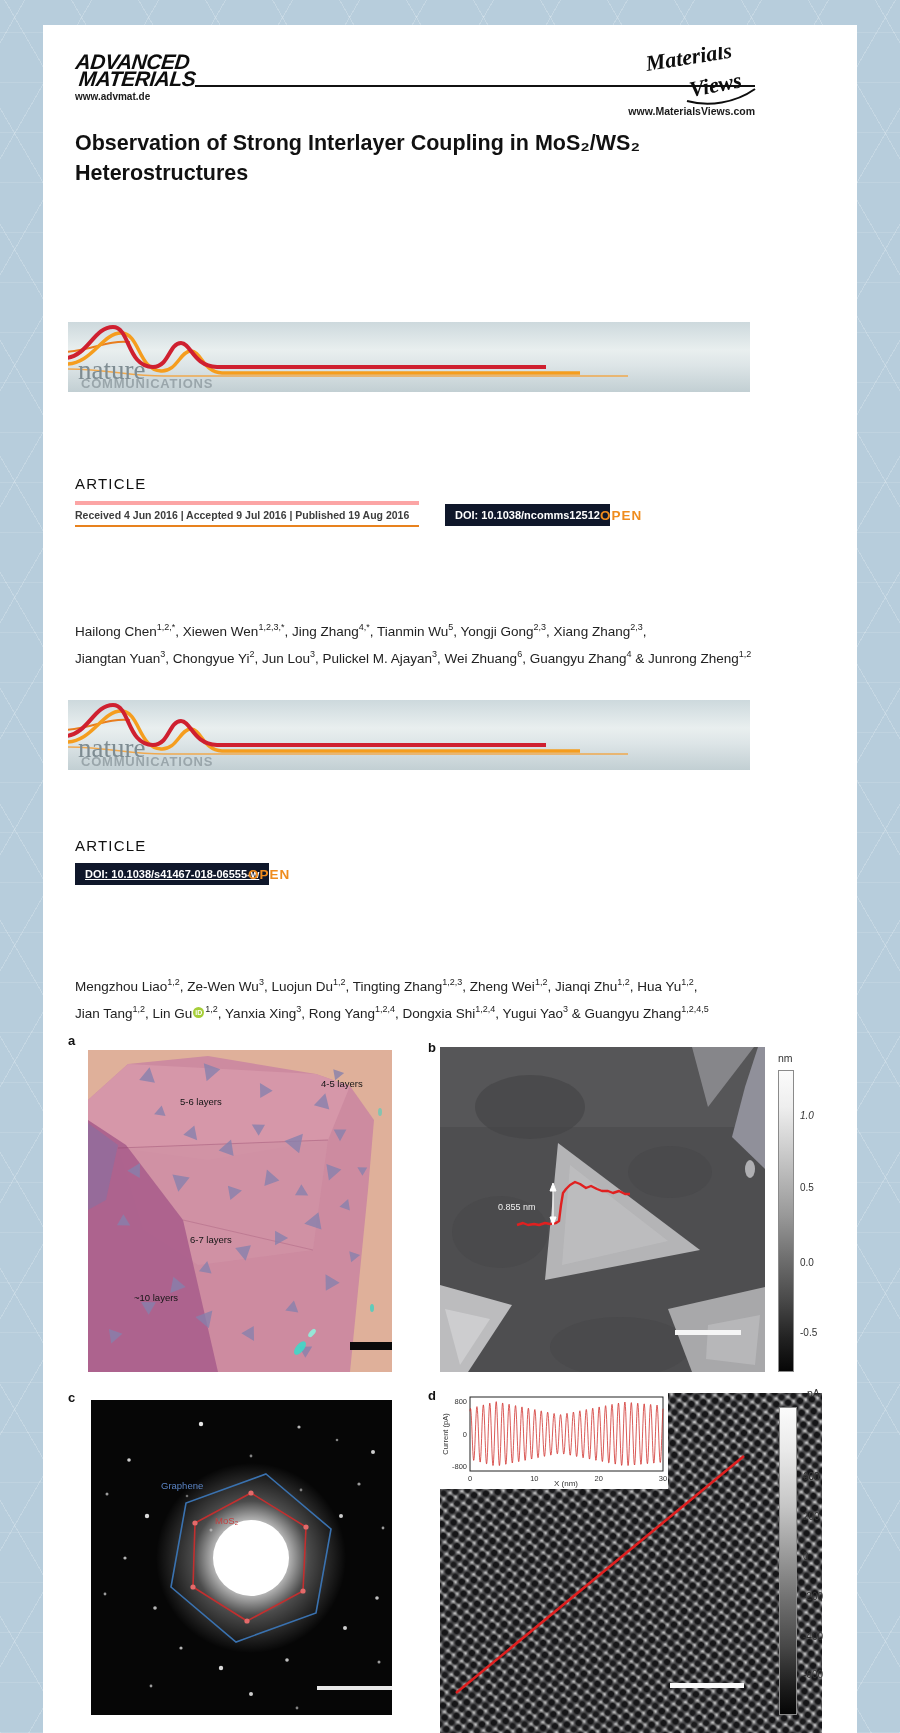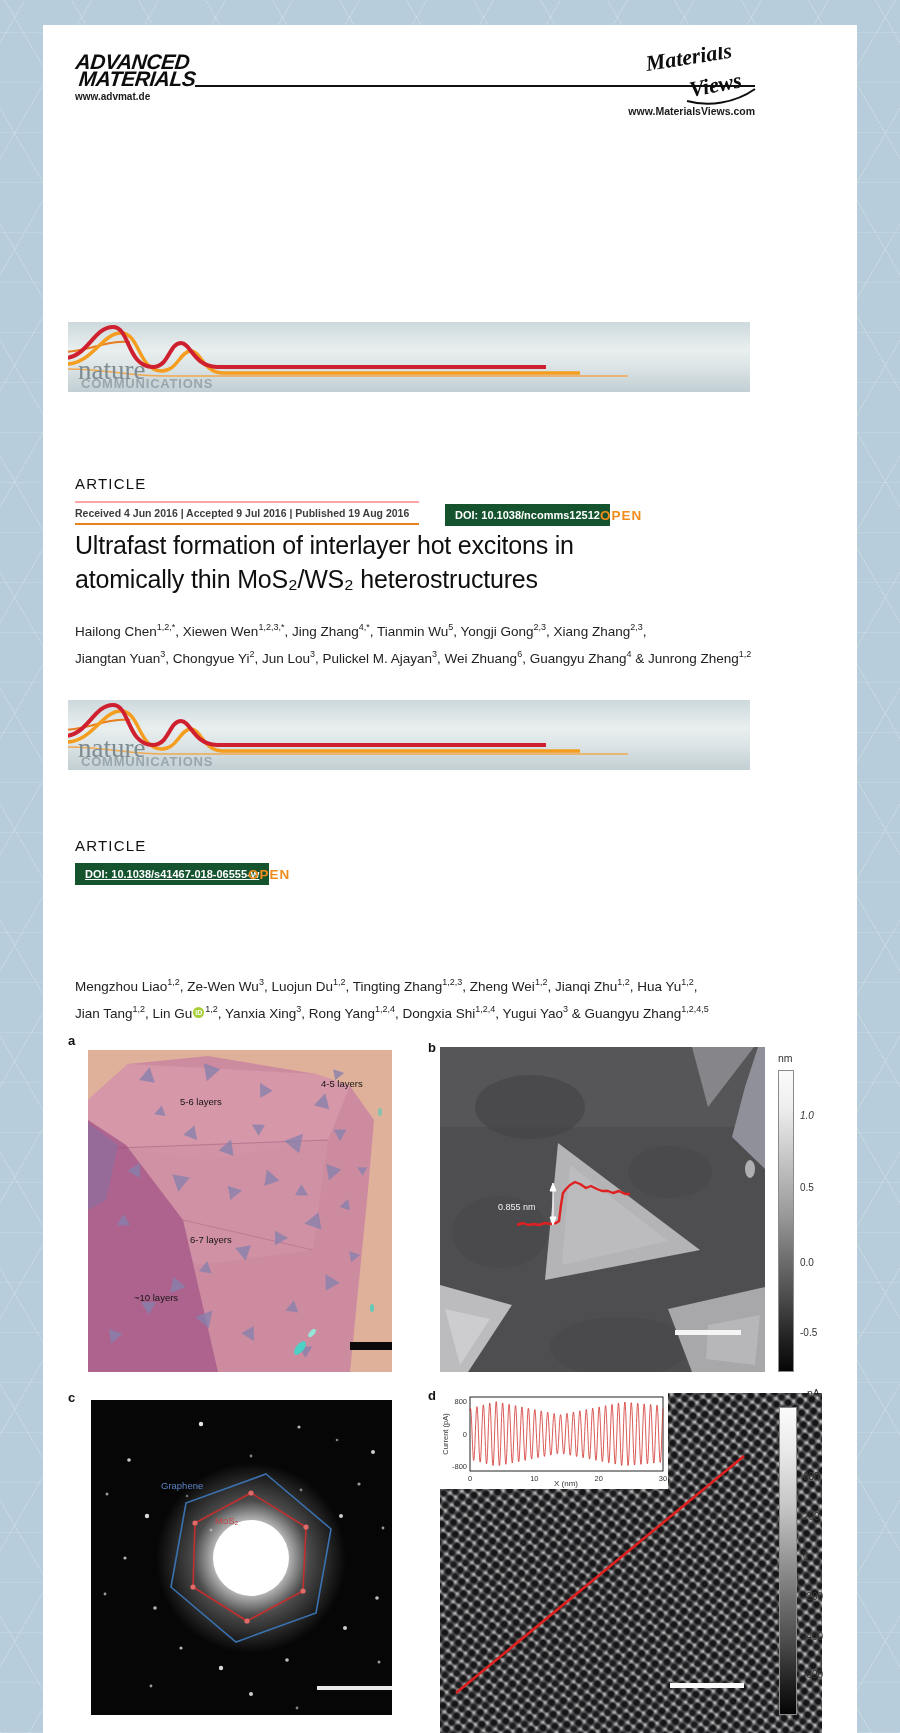--- a/index.html
+++ b/index.html
@@ -29,22 +29,22 @@
 
   
   .banner{width:682px;height:70px;background:linear-gradient(180deg,#cdd9dd 0%,#e9efef 40%,#dde5e7 62%,#c2cfd3 100%);overflow:hidden;}
   .banner svg{position:absolute;left:0;top:0;}
   .banner .nature{position:absolute;left:10px;bottom:12px;font-family:"Liberation Serif","DejaVu Serif",serif;font-size:27px;color:#7e8c92;line-height:20px;}
   .banner .comms{position:absolute;left:13px;bottom:1px;font-size:13px;font-weight:700;letter-spacing:.8px;color:#9aa6ab;}
   #banner1{left:25px;top:297px;} #banner2{left:25px;top:675px;}
 
   
   .article-label{font-size:15px;letter-spacing:1.2px;color:#111;}
-  .received-row{border-top:2px solid #fca5a5;border-bottom:2px solid #e8821e;padding:4px 10px 4px 0;font-size:10.5px;font-weight:700;color:#3d3d3d;}
-  .doi-badge{background:#14532d;color:#fff;font-size:11px;font-weight:700;padding:5px 10px;}
+  .received-row{border-top:4px solid #fca5a5;border-bottom:2px solid #e8821e;padding:4px 10px 4px 0;font-size:10.5px;font-weight:700;color:#3d3d3d;}
+  .doi-badge{background:#0f172a;color:#fff;font-size:11px;font-weight:700;padding:5px 10px;}
   .open-label{color:#ef8c1d;font-weight:700;font-size:13.5px;letter-spacing:1px;}
   .big-title{font-size:25px;font-weight:400;line-height:34px;color:#0f0f0f;white-space:pre-line;letter-spacing:-.2px;}
   .authors-sm{font-size:13.5px;line-height:23px;color:#222;}
   .authors-sm sup{font-size:9px;}
   .orcid{display:inline-block;width:11px;height:11px;border-radius:50%;background:#a6ce39;color:#fff;font-size:7px;font-weight:700;text-align:center;line-height:11px;vertical-align:2px;margin:0 1px;}
 
   
   .panel-label{font-size:13px;font-weight:700;color:#111;}
   .colorbar{width:14px;border:1px solid #8a8a8a;}
   .cb-b{background:linear-gradient(180deg,#fbfbfb 0%,#eee 12%,#c4c4c4 30%,#999 48%,#707070 62%,#4a4a4a 76%,#222 89%,#060606 100%);}
@@ -79,38 +79,38 @@
     <svg width="118" height="60" viewBox="0 0 118 60">
       <g fill="#0d0d0d" font-family="Liberation Serif, DejaVu Serif, serif" font-style="italic" font-weight="700">
         <text x="4" y="24" font-size="22" transform="rotate(-9 4 24)">Materials</text>
         <text x="48" y="50" font-size="22" transform="rotate(-11 48 50)">Views</text>
       </g>
       <path d="M44,54 C66,60 92,56 112,42" stroke="#0d0d0d" stroke-width="2" fill="none"></path>
     </svg>
   </div>
   <div class="abs mv-url">www.MaterialsViews.com</div>
 
+  <div class="abs title1">Observation of Strong Interlayer Coupling in MoS₂/WS₂
+Heterostructures</div>
 
   <div id="banner1" class="abs banner">
     <svg width="682" height="70" viewBox="0 0 682 70">
       <path d="M-2,30 C26,28 38,18 62,20" stroke="#e87d1e" stroke-width="2" fill="none"></path>
       <path d="M-2,42 C24,42 34,11 53,11 C72,11 70,48 93,49 C109,50 112,29 123,29 C133,29 135,50 154,51 L512,51" stroke="#f59d1e" stroke-width="3.5" fill="none"></path>
       <path d="M-2,36 C20,34 26,5 45,5 C62,5 59,45 85,45 C101,45 101,21 113,21 C123,21 125,44 149,45 L478,45" stroke="#cf2030" stroke-width="4" fill="none"></path>
       <path d="M-2,47 C40,47 60,54 96,54 L560,54" stroke="#f0a94f" stroke-width="1.5" fill="none"></path>
     </svg>
     <div class="nature">nature</div>
     <div class="comms">COMMUNICATIONS</div>
   </div>
 
   <div class="abs article-label" style="left:32px;top:450px;">ARTICLE</div>
   <div class="abs received-row" style="left:32px;top:476px;">Received 4 Jun 2016 | Accepted 9 Jul 2016 | Published 19 Aug 2016</div>
   <div class="abs doi-badge" style="left:402px;top:479px;">DOI: 10.1038/ncomms12512</div>
   <div class="abs open-label" style="left:557px;top:483px;">OPEN</div>
-  <div class="abs big-title" style="left:32px;top:503px;width:700px;">Ultrafast formation of interlayer hot excitons in
-atomically thin MoS₂/WS₂ heterostructures</div>
   <div class="abs authors-sm" style="left:32px;top:591px;width:720px;">Hailong Chen<sup>1,2,*</sup>, Xiewen Wen<sup>1,2,3,*</sup>, Jing Zhang<sup>4,*</sup>, Tianmin Wu<sup>5</sup>, Yongji Gong<sup>2,3</sup>, Xiang Zhang<sup>2,3</sup>,<br>Jiangtan Yuan<sup>3</sup>, Chongyue Yi<sup>2</sup>, Jun Lou<sup>3</sup>, Pulickel M. Ajayan<sup>3</sup>, Wei Zhuang<sup>6</sup>, Guangyu Zhang<sup>4</sup> &amp; Junrong Zheng<sup>1,2</sup></div>
 
   <div id="banner2" class="abs banner">
     <svg width="682" height="70" viewBox="0 0 682 70">
       <path d="M-2,30 C26,28 38,18 62,20" stroke="#e87d1e" stroke-width="2" fill="none"></path>
       <path d="M-2,42 C24,42 34,11 53,11 C72,11 70,48 93,49 C109,50 112,29 123,29 C133,29 135,50 154,51 L512,51" stroke="#f59d1e" stroke-width="3.5" fill="none"></path>
       <path d="M-2,36 C20,34 26,5 45,5 C62,5 59,45 85,45 C101,45 101,21 113,21 C123,21 125,44 149,45 L478,45" stroke="#cf2030" stroke-width="4" fill="none"></path>
       <path d="M-2,47 C40,47 60,54 96,54 L560,54" stroke="#f0a94f" stroke-width="1.5" fill="none"></path>
     </svg>
     <div class="nature">nature</div>

